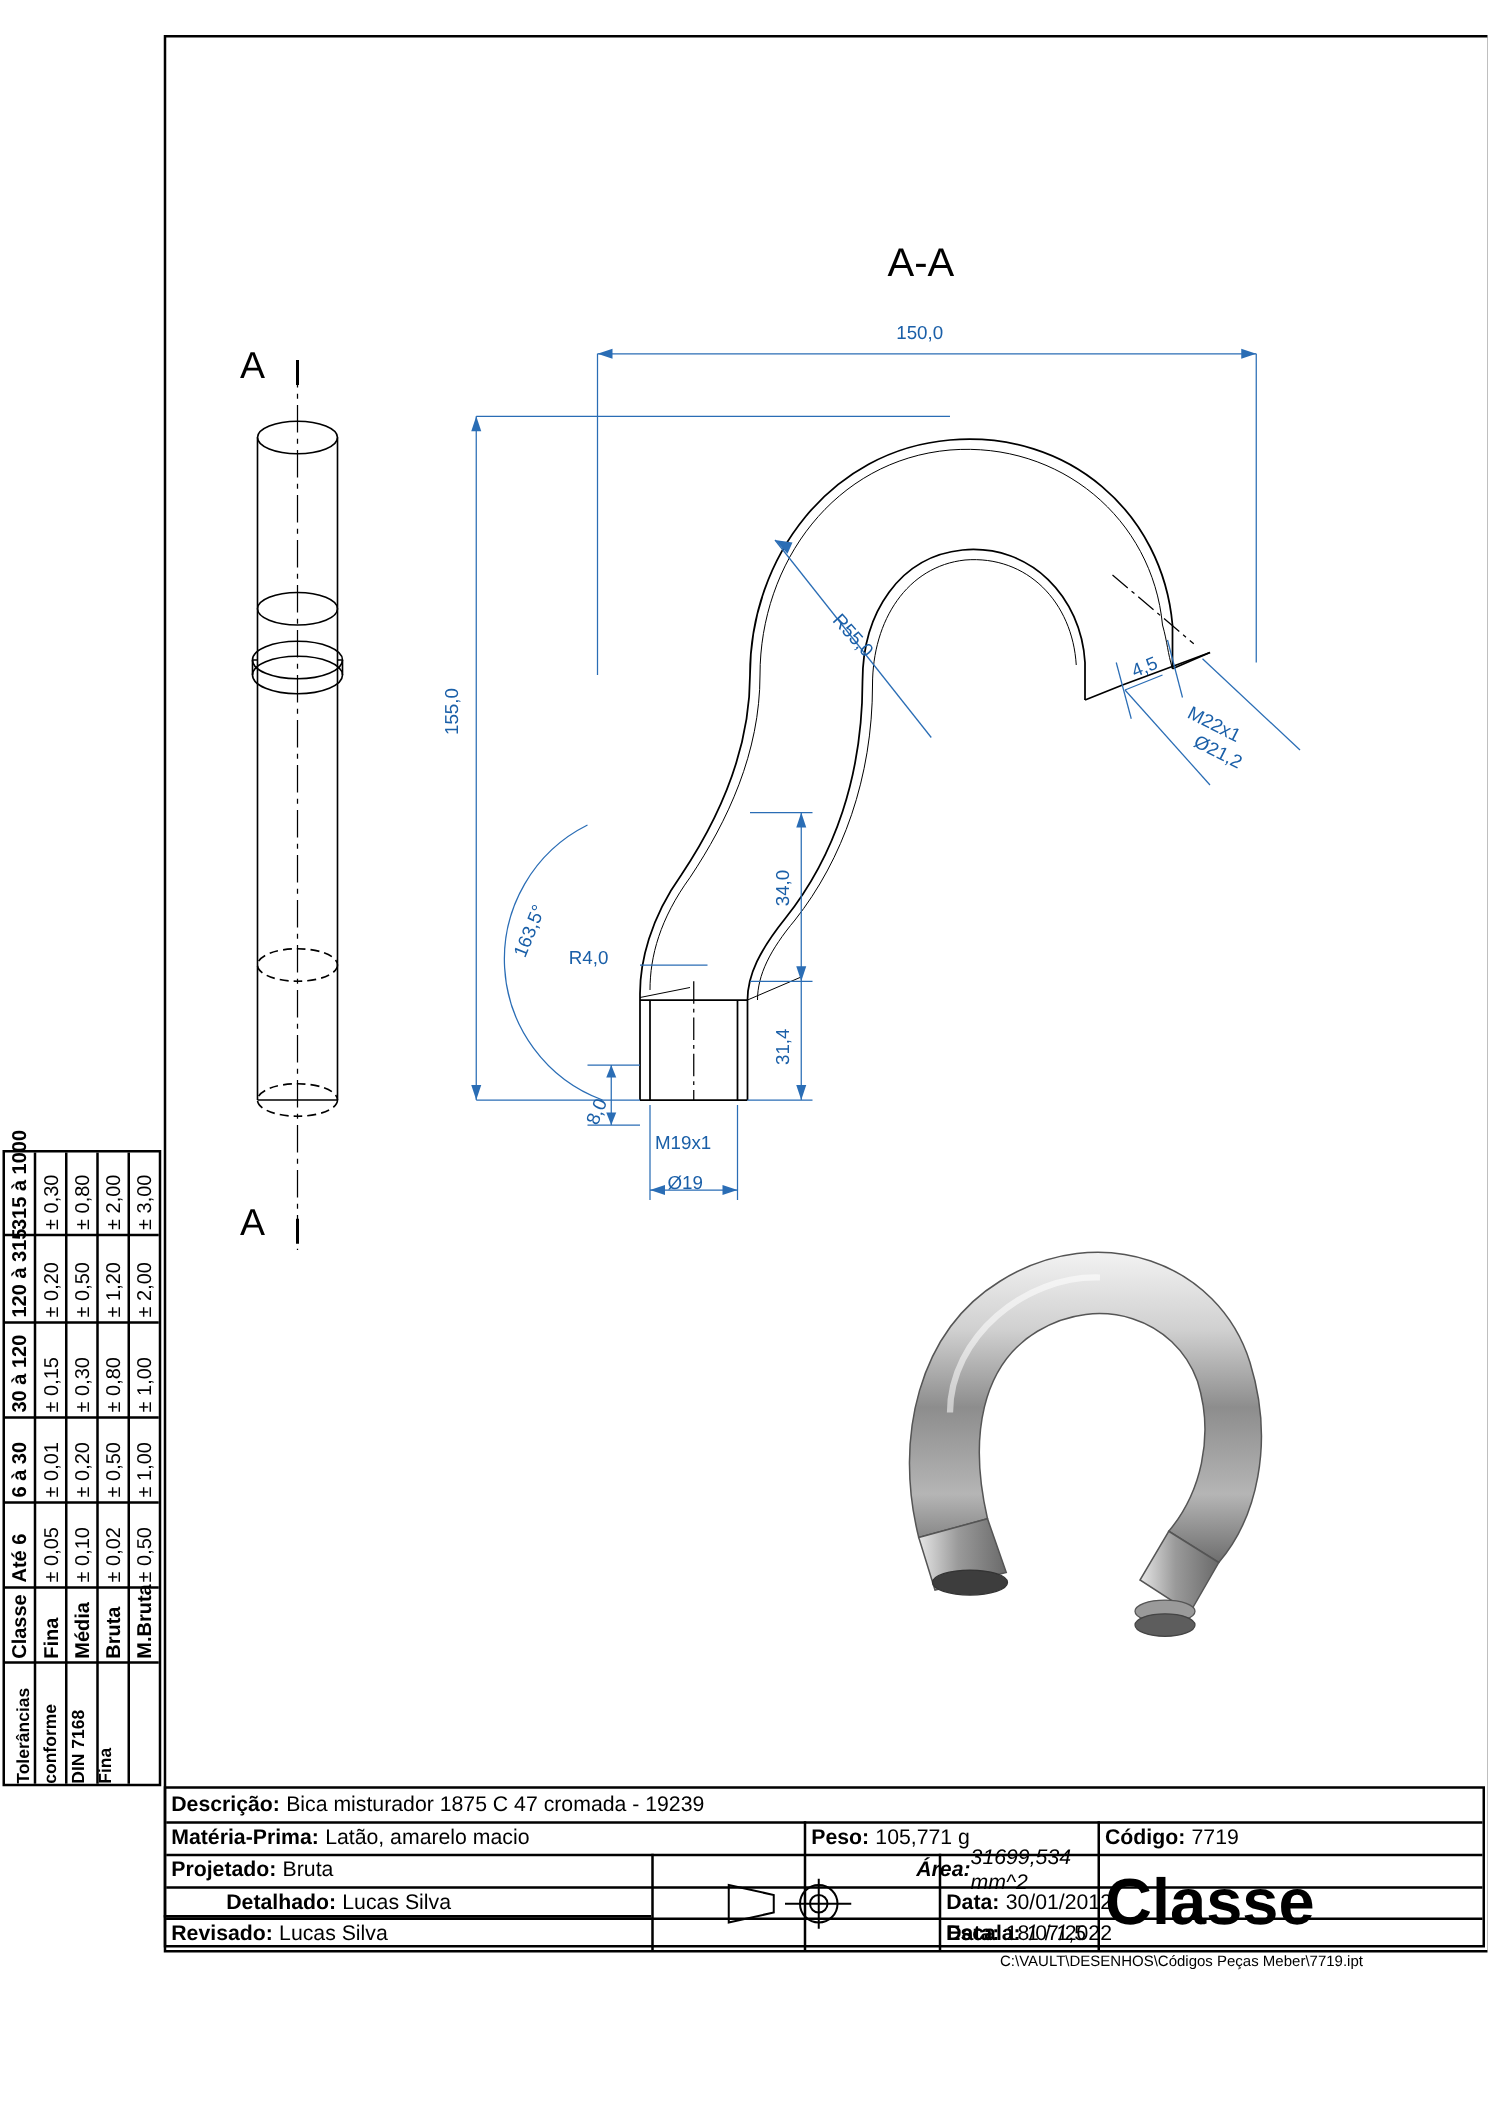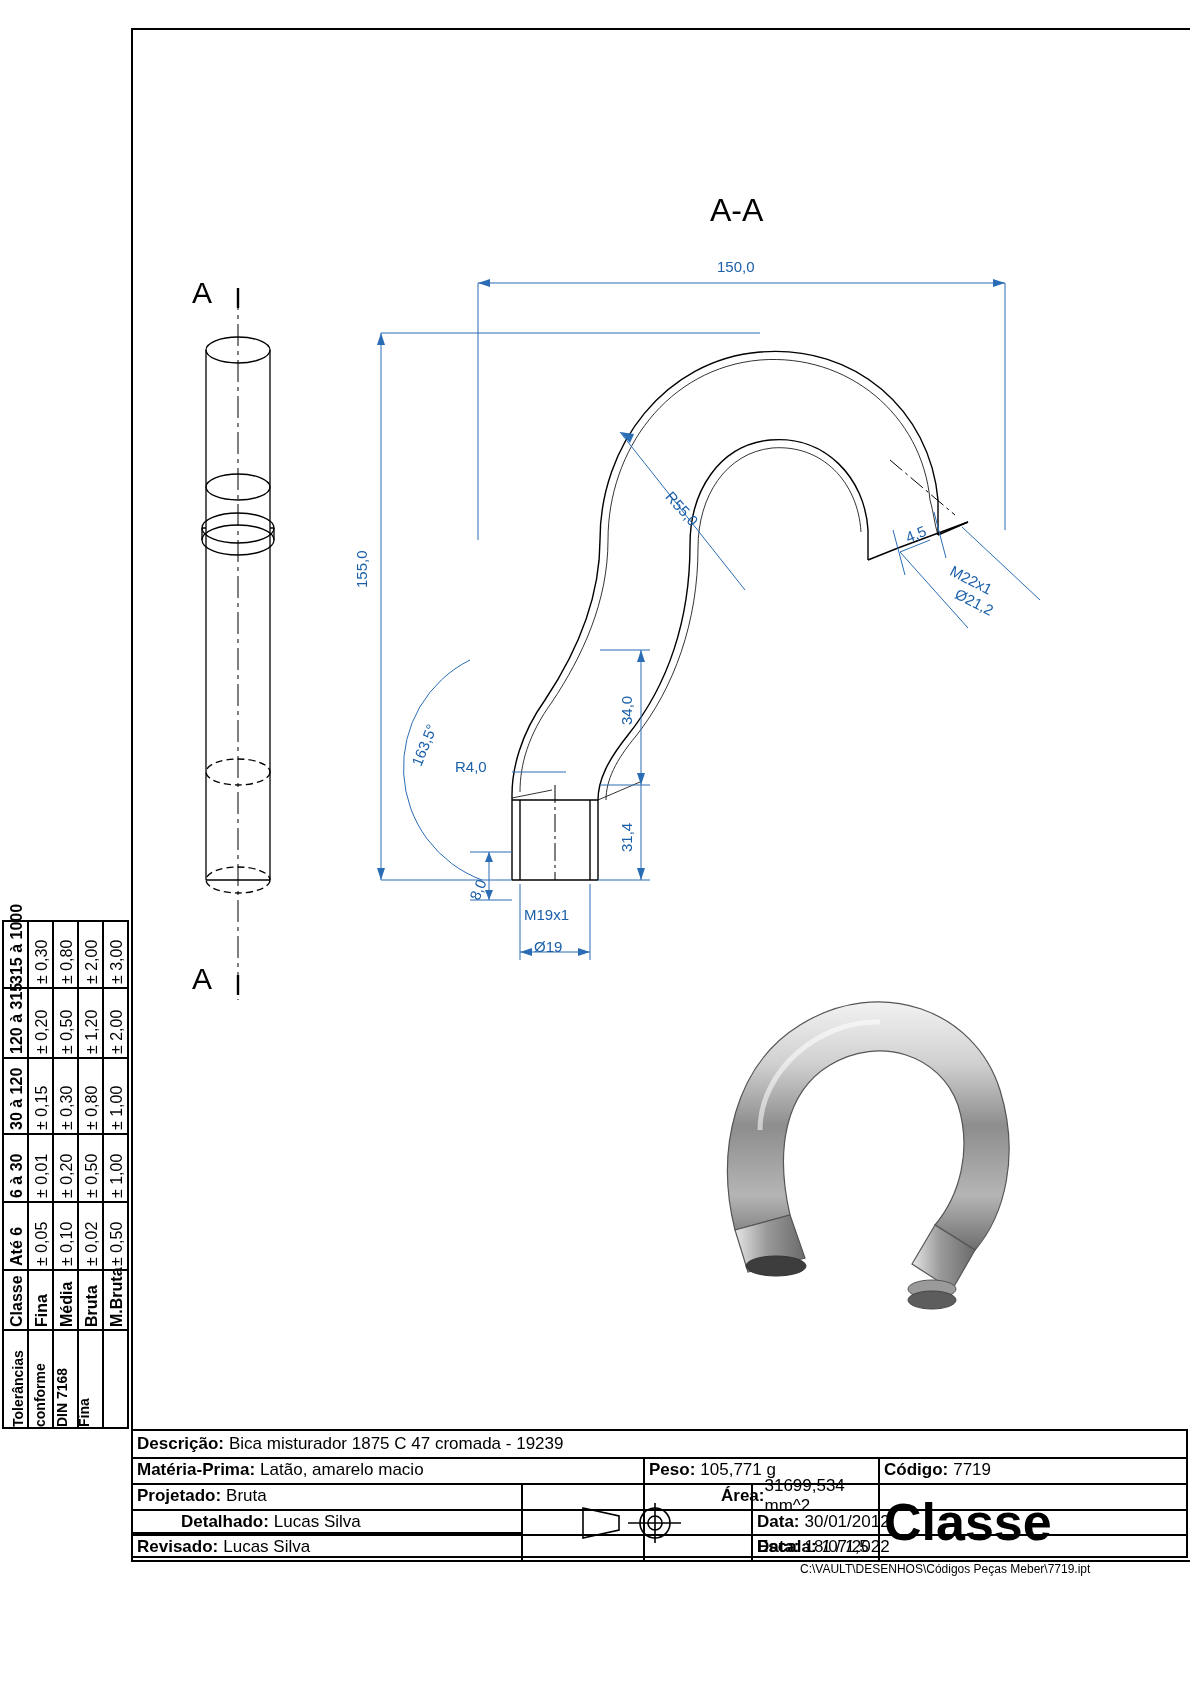--- a/index.html
+++ b/index.html
@@ -303,21 +303,21 @@
         <g stroke="#000" fill="none" stroke-width="1.6">
           <path d="M10 8 L46 16 L46 30 L10 38 Z"></path>
           <line x1="55" y1="23" x2="108" y2="23"></line>
           <circle cx="82" cy="23" r="15"></circle>
           <circle cx="82" cy="23" r="7"></circle>
           <line x1="82" y1="3" x2="82" y2="43"></line>
         </g>
       </svg>
     </div>
 
-    <div class="cell" style="left:584px;top:52px;width:125px;height:26px;">
+    <div class="cell" style="left:596px;top:52px;width:125px;height:26px;font-style:italic;">
       <b>Área:</b>
       <span>31699,534 mm^2</span>
     </div>
     <div class="cell" style="left:620px;top:78px;width:125px;height:25px;">
       <b>Data:</b>
       <span style="margin-left:5px;">30/01/2012</span>
     </div>
     <div class="cell" style="left:620px;top:103px;width:125px;height:26px;">
       <b>Data:</b>
       <span style="margin-left:5px;">18/07/2022</span>

